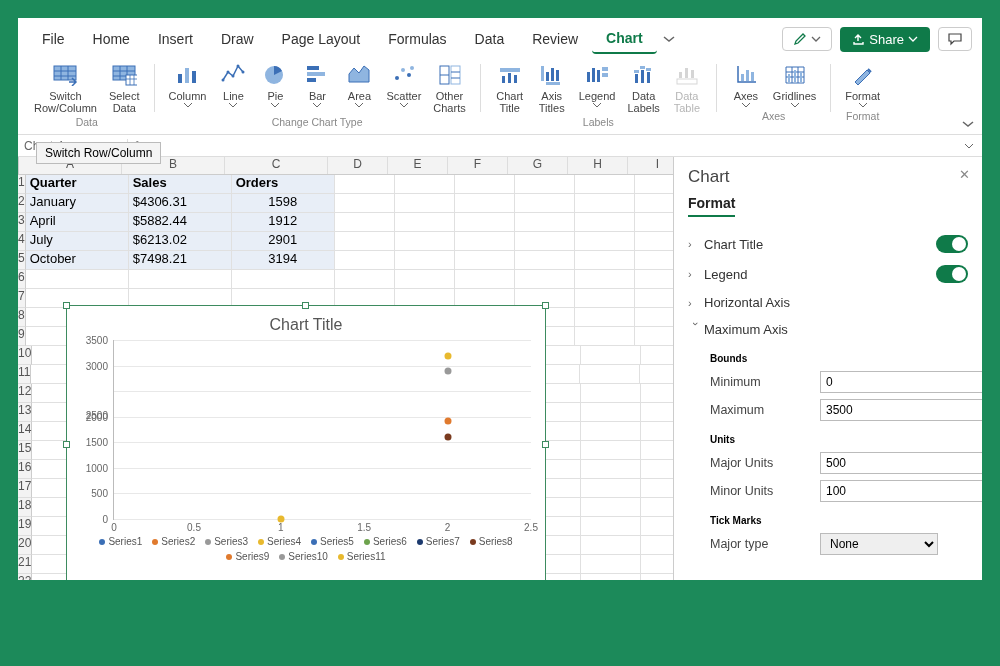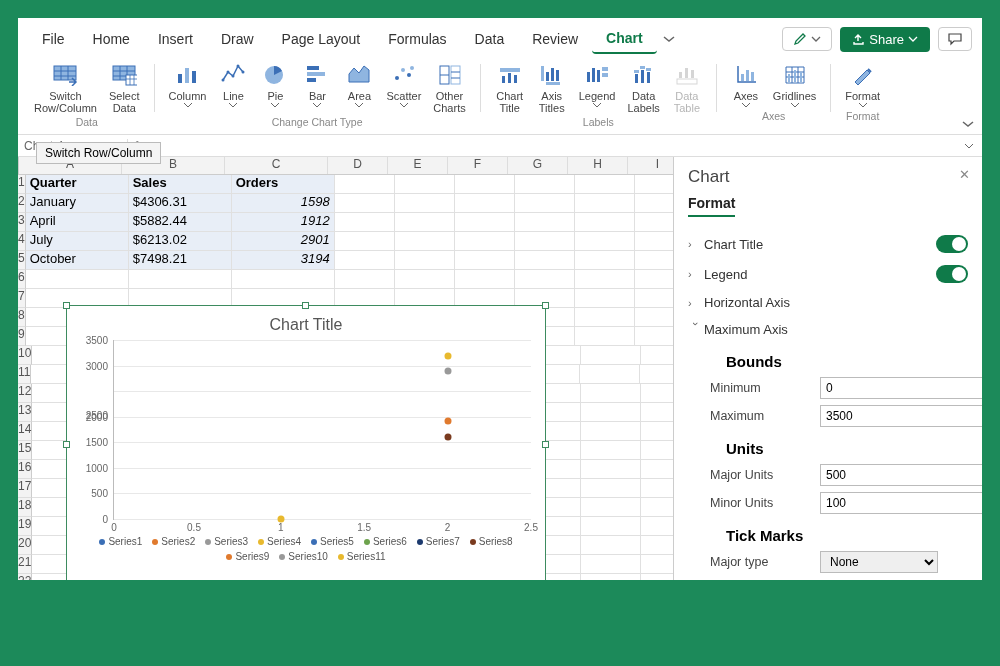--- a/index.html
+++ b/index.html
@@ -43,21 +43,21 @@
 .corner { width: 34px; border-right: 1px solid #ccc; }
 .ch { flex: 0 0 103px; text-align: center; border-right: 1px solid #ddd; }
 .ch.narrow { flex: 0 0 60px; }
 .rows { }
 .row { display: flex; height: 19px; font-size: 13px; }
 .rh { width: 34px; background: #f3f3f3; border-right: 1px solid #ccc; border-bottom: 1px solid #ddd; text-align: center; font-size: 12px; color: #555; }
 .cell { flex: 0 0 103px; border-right: 1px solid #e0e0e0; border-bottom: 1px solid #e0e0e0; padding: 0 4px; overflow: hidden; white-space: nowrap; }
 .cell.narrow { flex: 0 0 60px; }
 .cell.hdr { font-weight: 700; background: #e8eef7; }
 .cell.sel { background: #e8eef7; }
-.cell.num { text-align: right; font-style: italic; }
+.cell.num { text-align: center; }
 
 
 .chart-obj { position: absolute; left: 48px; top: 148px; width: 480px; height: 280px; background: #fff; border: 1px solid #3d8b5f; }
 .chart-handles .h { position: absolute; width: 7px; height: 7px; background: #fff; border: 1px solid #3d8b5f; }
 .h.tl { left: -4px; top: -4px; } .h.tr { right: -4px; top: -4px; }
 .h.bl { left: -4px; bottom: -4px; } .h.br { right: -4px; bottom: -4px; }
 .h.tm { left: 50%; top: -4px; margin-left: -4px; } .h.bm { left: 50%; bottom: -4px; margin-left: -4px; }
 .h.ml { left: -4px; top: 50%; margin-top: -4px; } .h.mr { right: -4px; top: 50%; margin-top: -4px; }
 .chart-title { text-align: center; font-size: 16px; color: #555; padding: 10px 0 6px; }
 .plot { position: relative; margin: 0 14px 0 46px; height: 180px; border-left: 1px solid #bbb; border-bottom: 1px solid #bbb; }
@@ -73,21 +73,21 @@
 .pane { flex: 1; padding: 8px 14px; font-size: 13px; overflow: hidden; position: relative; }
 .pane-title { font-size: 17px; color: #444; padding: 2px 0 8px; }
 .pane-close { position: absolute; right: 12px; top: 10px; color: #888; cursor: pointer; }
 .pane-tab { color: #222; font-weight: 600; font-size: 14px; padding-bottom: 4px; border-bottom: 2px solid #0f7a49; display: inline-block; margin-bottom: 12px; }
 .pane-row { display: flex; align-items: center; padding: 6px 0; color: #333; }
 .pane-row .chev { width: 16px; color: #666; font-size: 11px; }
 .pane-row .txt { flex: 1; }
 .toggle { width: 32px; height: 18px; background: #0f7a49; border-radius: 9px; position: relative; }
 .toggle::after { content: ""; position: absolute; right: 2px; top: 2px; width: 14px; height: 14px; background: #fff; border-radius: 50%; }
 .pane-sub { padding-left: 22px; }
-.sub-h { font-weight: 600; font-size: 15px; padding: 10px 0 4px; margin-left: 16px; }
+.sub-h { font-weight: 600; font-size: 10px; padding: 10px 0 4px; }
 .field-row { display: flex; align-items: center; padding: 3px 0; gap: 12px; }
 .field-row label { flex: 0 0 98px; font-size: 12.5px; color: #444; }
 .field-row input, .field-row select { flex: 0 0 118px; border: 1px solid #bbb; padding: 2px 5px; font-size: 12px; height: 22px; }
 
 
 svg { display: block; }
 </style>
 </head>
 <body>
 

